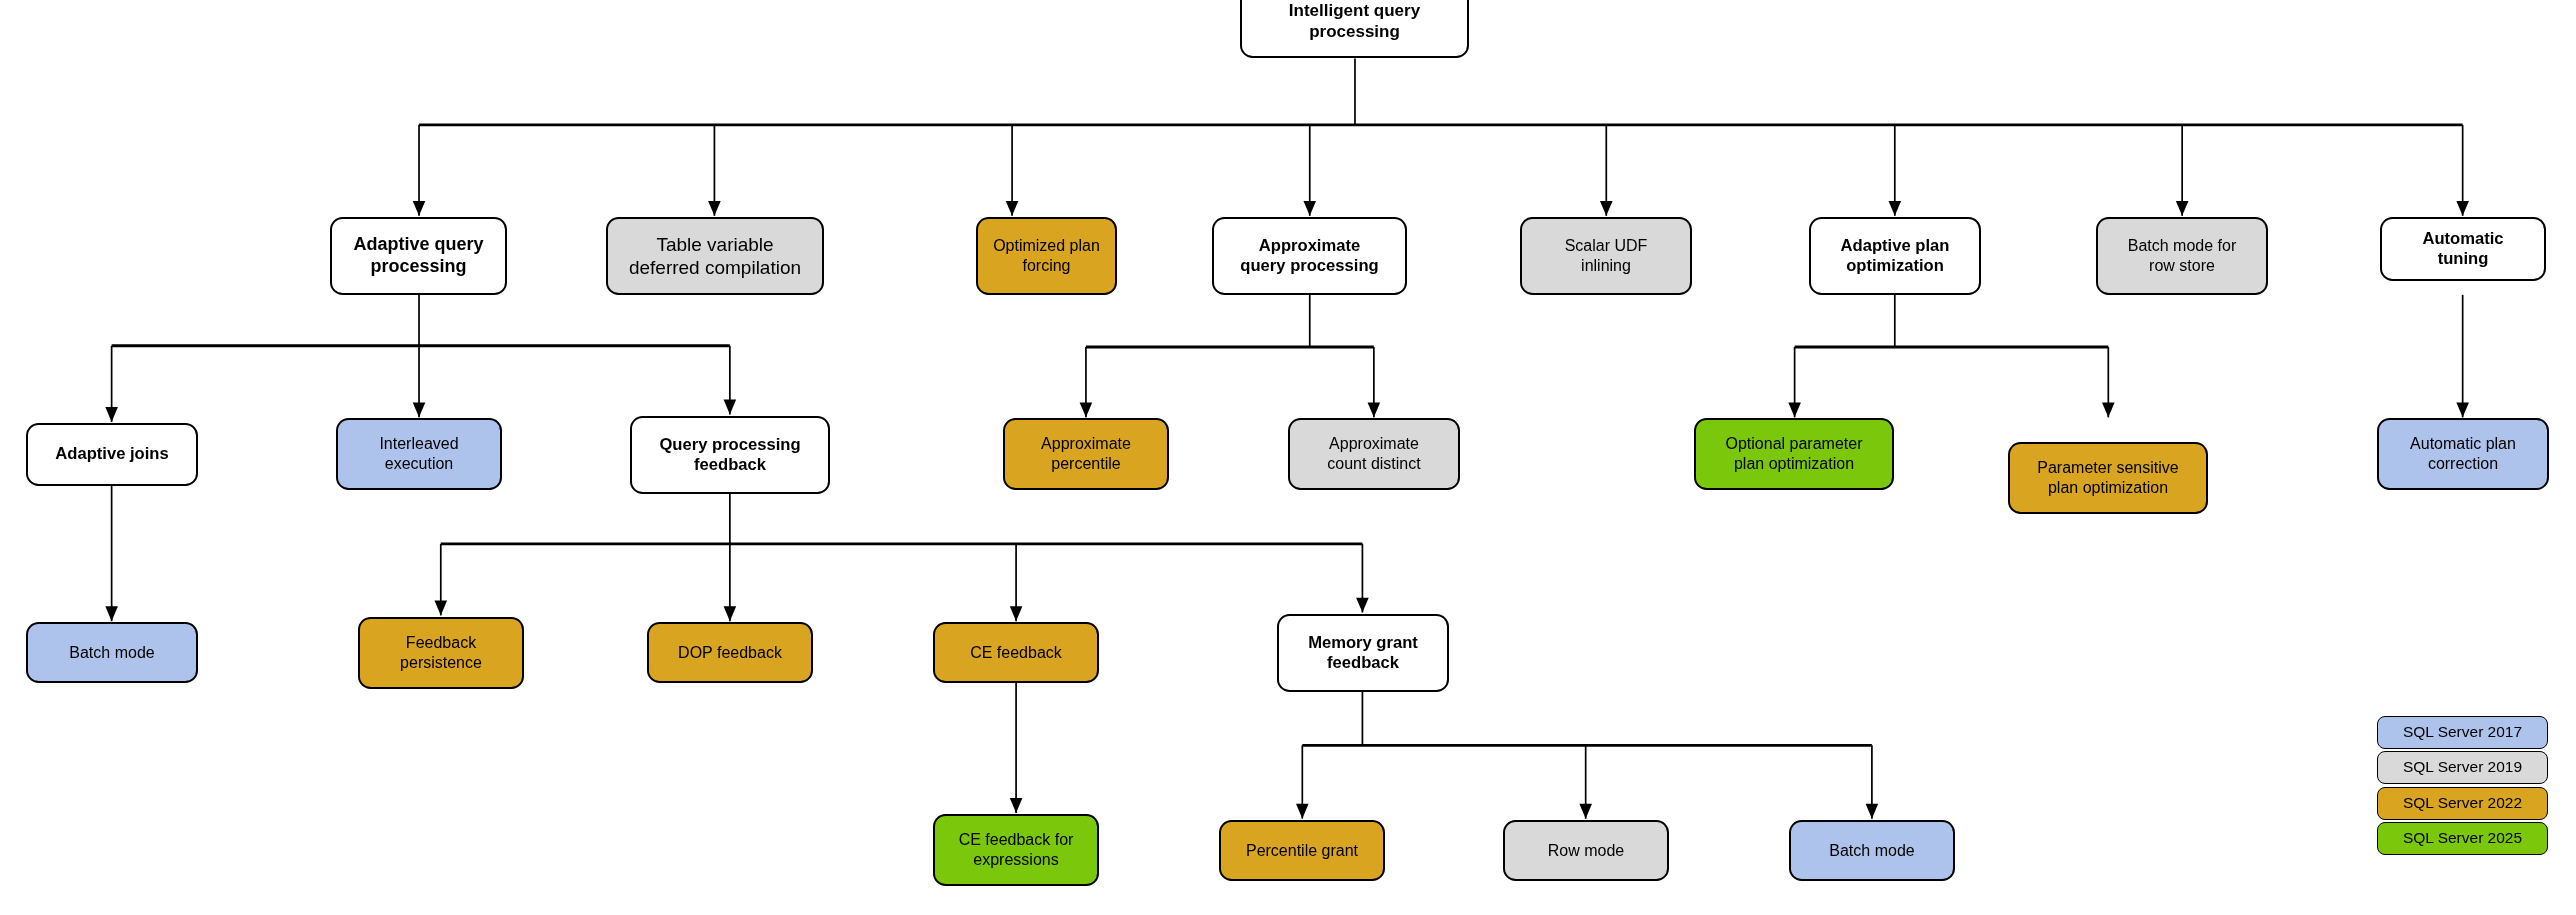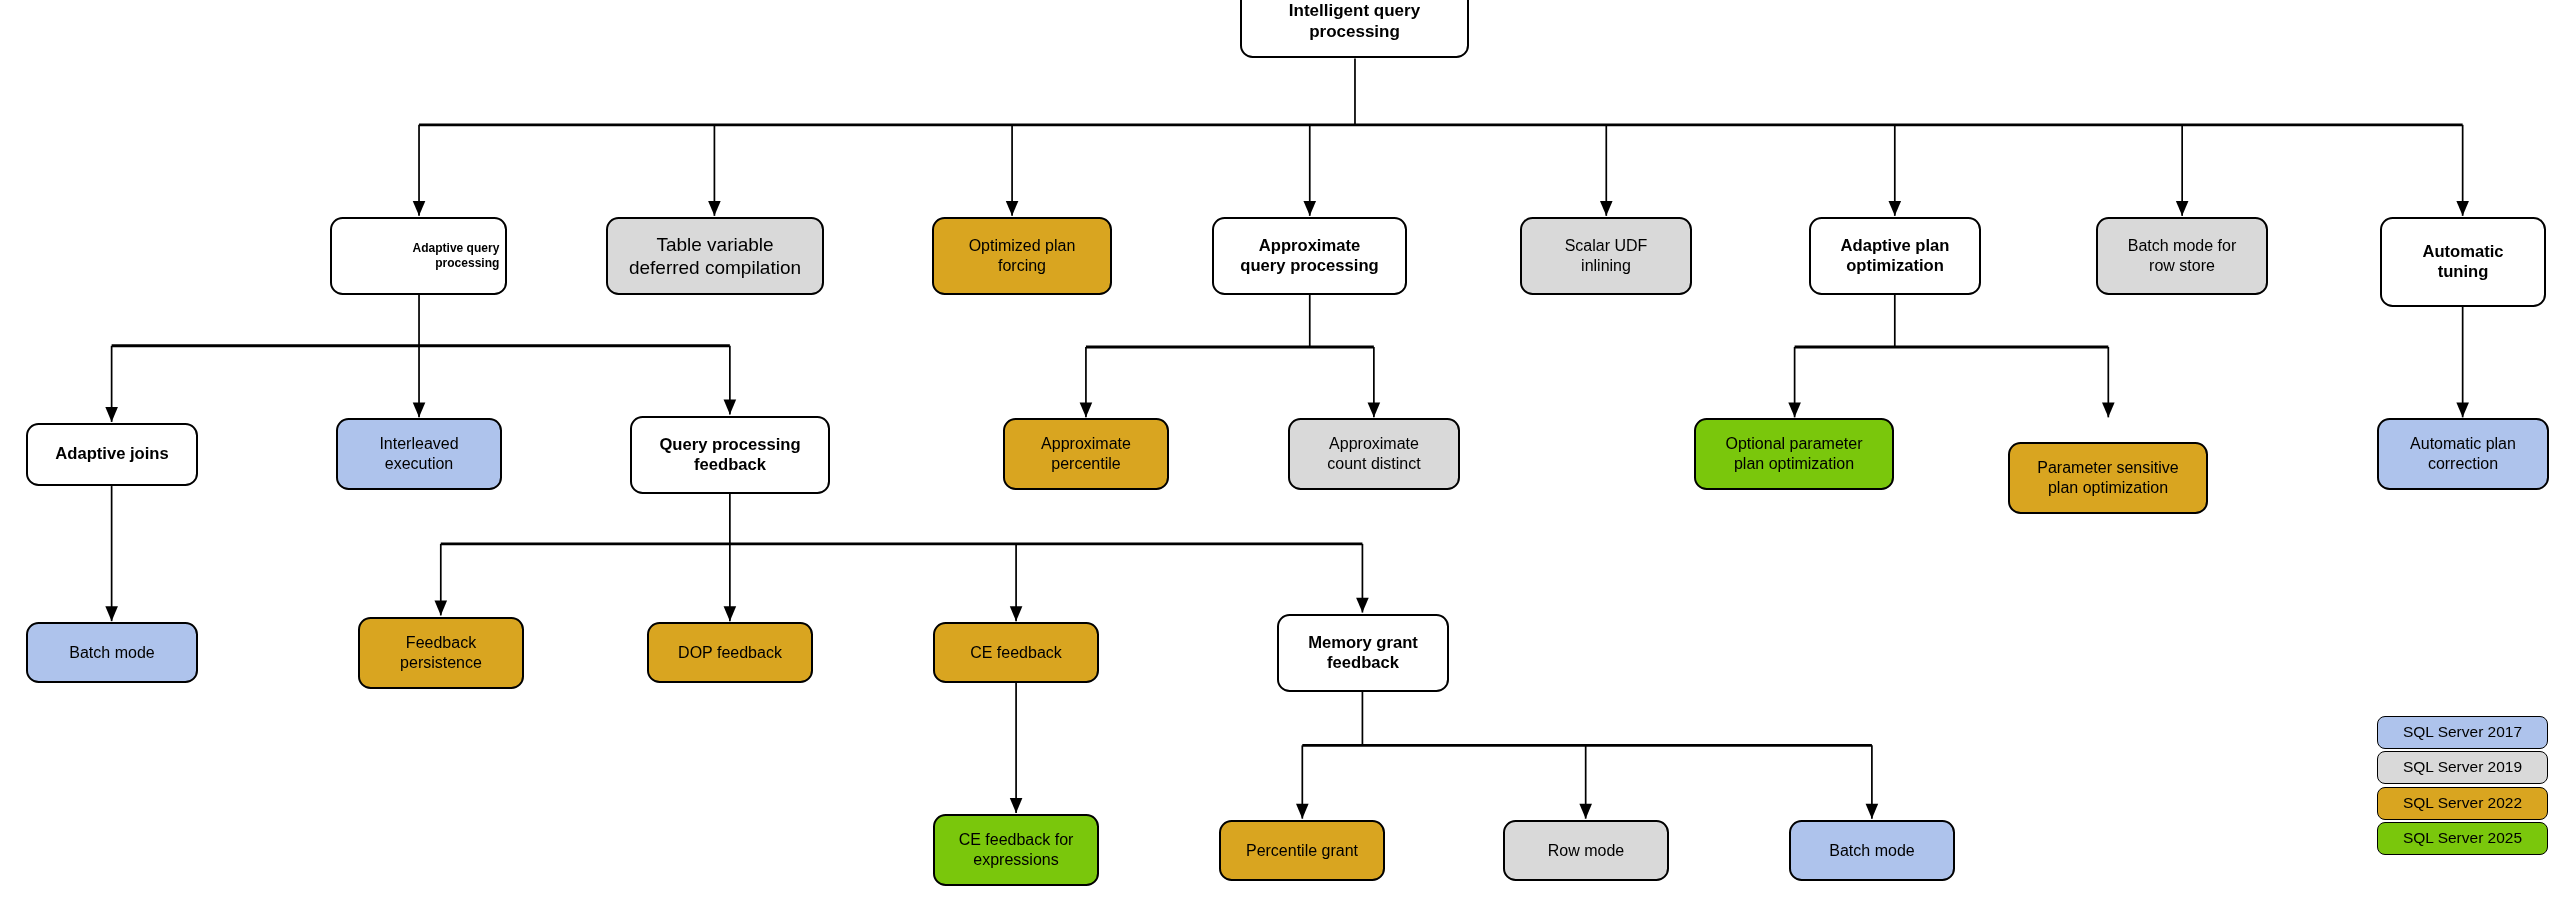--- a/index.html
+++ b/index.html
@@ -100,49 +100,49 @@
       <line x1="2770" y1="1302" x2="2770" y2="1430" stroke="#000000" stroke-width="3"></line>
       <path d="M 2759 1404 L 2781 1404 L 2770 1430 Z" fill="#000000"></path>
       <line x1="3270" y1="1302" x2="3270" y2="1430" stroke="#000000" stroke-width="3"></line>
       <path d="M 3259 1404 L 3281 1404 L 3270 1430 Z" fill="#000000"></path>
     </svg>
   <div id="node-layer">
       <div class="node fill-white w-bold" style="left: 1240px; top: -15px; width: 229px; height: 73px; font-size: 17px;">
         <span class="lbl">Intelligent query
 processing</span>
       </div>
-      <div class="node fill-white w-bold" style="left: 330px; top: 217px; width: 177px; height: 78px; font-size: 12px; text-align: right;">
+      <div class="node fill-white w-bold" style="left: 330px; top: 217px; width: 177px; height: 78px; font-size: 18px;">
         <span class="lbl">Adaptive query
 processing</span>
       </div>
       <div class="node fill-gray w-norm" style="left: 606px; top: 217px; width: 218px; height: 78px; font-size: 19px;">
         <span class="lbl">Table variable
 deferred compilation</span>
       </div>
-      <div class="node fill-amber w-norm" style="left: 932px; top: 217px; width: 180px; height: 78px; font-size: 16px;">
+      <div class="node fill-amber w-norm" style="left: 976px; top: 217px; width: 141px; height: 78px; font-size: 16px;">
         <span class="lbl">Optimized plan
 forcing</span>
       </div>
       <div class="node fill-white w-bold" style="left: 1212px; top: 217px; width: 195px; height: 78px; font-size: 16.6px;">
         <span class="lbl">Approximate
 query processing</span>
       </div>
       <div class="node fill-gray w-norm" style="left: 1520px; top: 217px; width: 172px; height: 78px; font-size: 16px;">
         <span class="lbl">Scalar UDF
 inlining</span>
       </div>
       <div class="node fill-white w-bold" style="left: 1809px; top: 217px; width: 172px; height: 78px; font-size: 16.6px;">
         <span class="lbl">Adaptive plan
 optimization</span>
       </div>
       <div class="node fill-gray w-norm" style="left: 2096px; top: 217px; width: 172px; height: 78px; font-size: 16px;">
         <span class="lbl">Batch mode for
 row store</span>
       </div>
-      <div class="node fill-white w-bold" style="left: 2380px; top: 217px; width: 166px; height: 90px; font-size: 16.6px;">
+      <div class="node fill-white w-bold" style="left: 2380px; top: 217px; width: 166px; height: 64px; font-size: 16.6px;">
         <span class="lbl">Automatic
 tuning</span>
       </div>
       <div class="node fill-white w-bold" style="left: 26px; top: 423px; width: 172px; height: 63px; font-size: 16.6px;">
         <span class="lbl">Adaptive joins</span>
       </div>
       <div class="node fill-blue w-norm" style="left: 336px; top: 418px; width: 166px; height: 72px; font-size: 16px;">
         <span class="lbl">Interleaved
 execution</span>
       </div>

